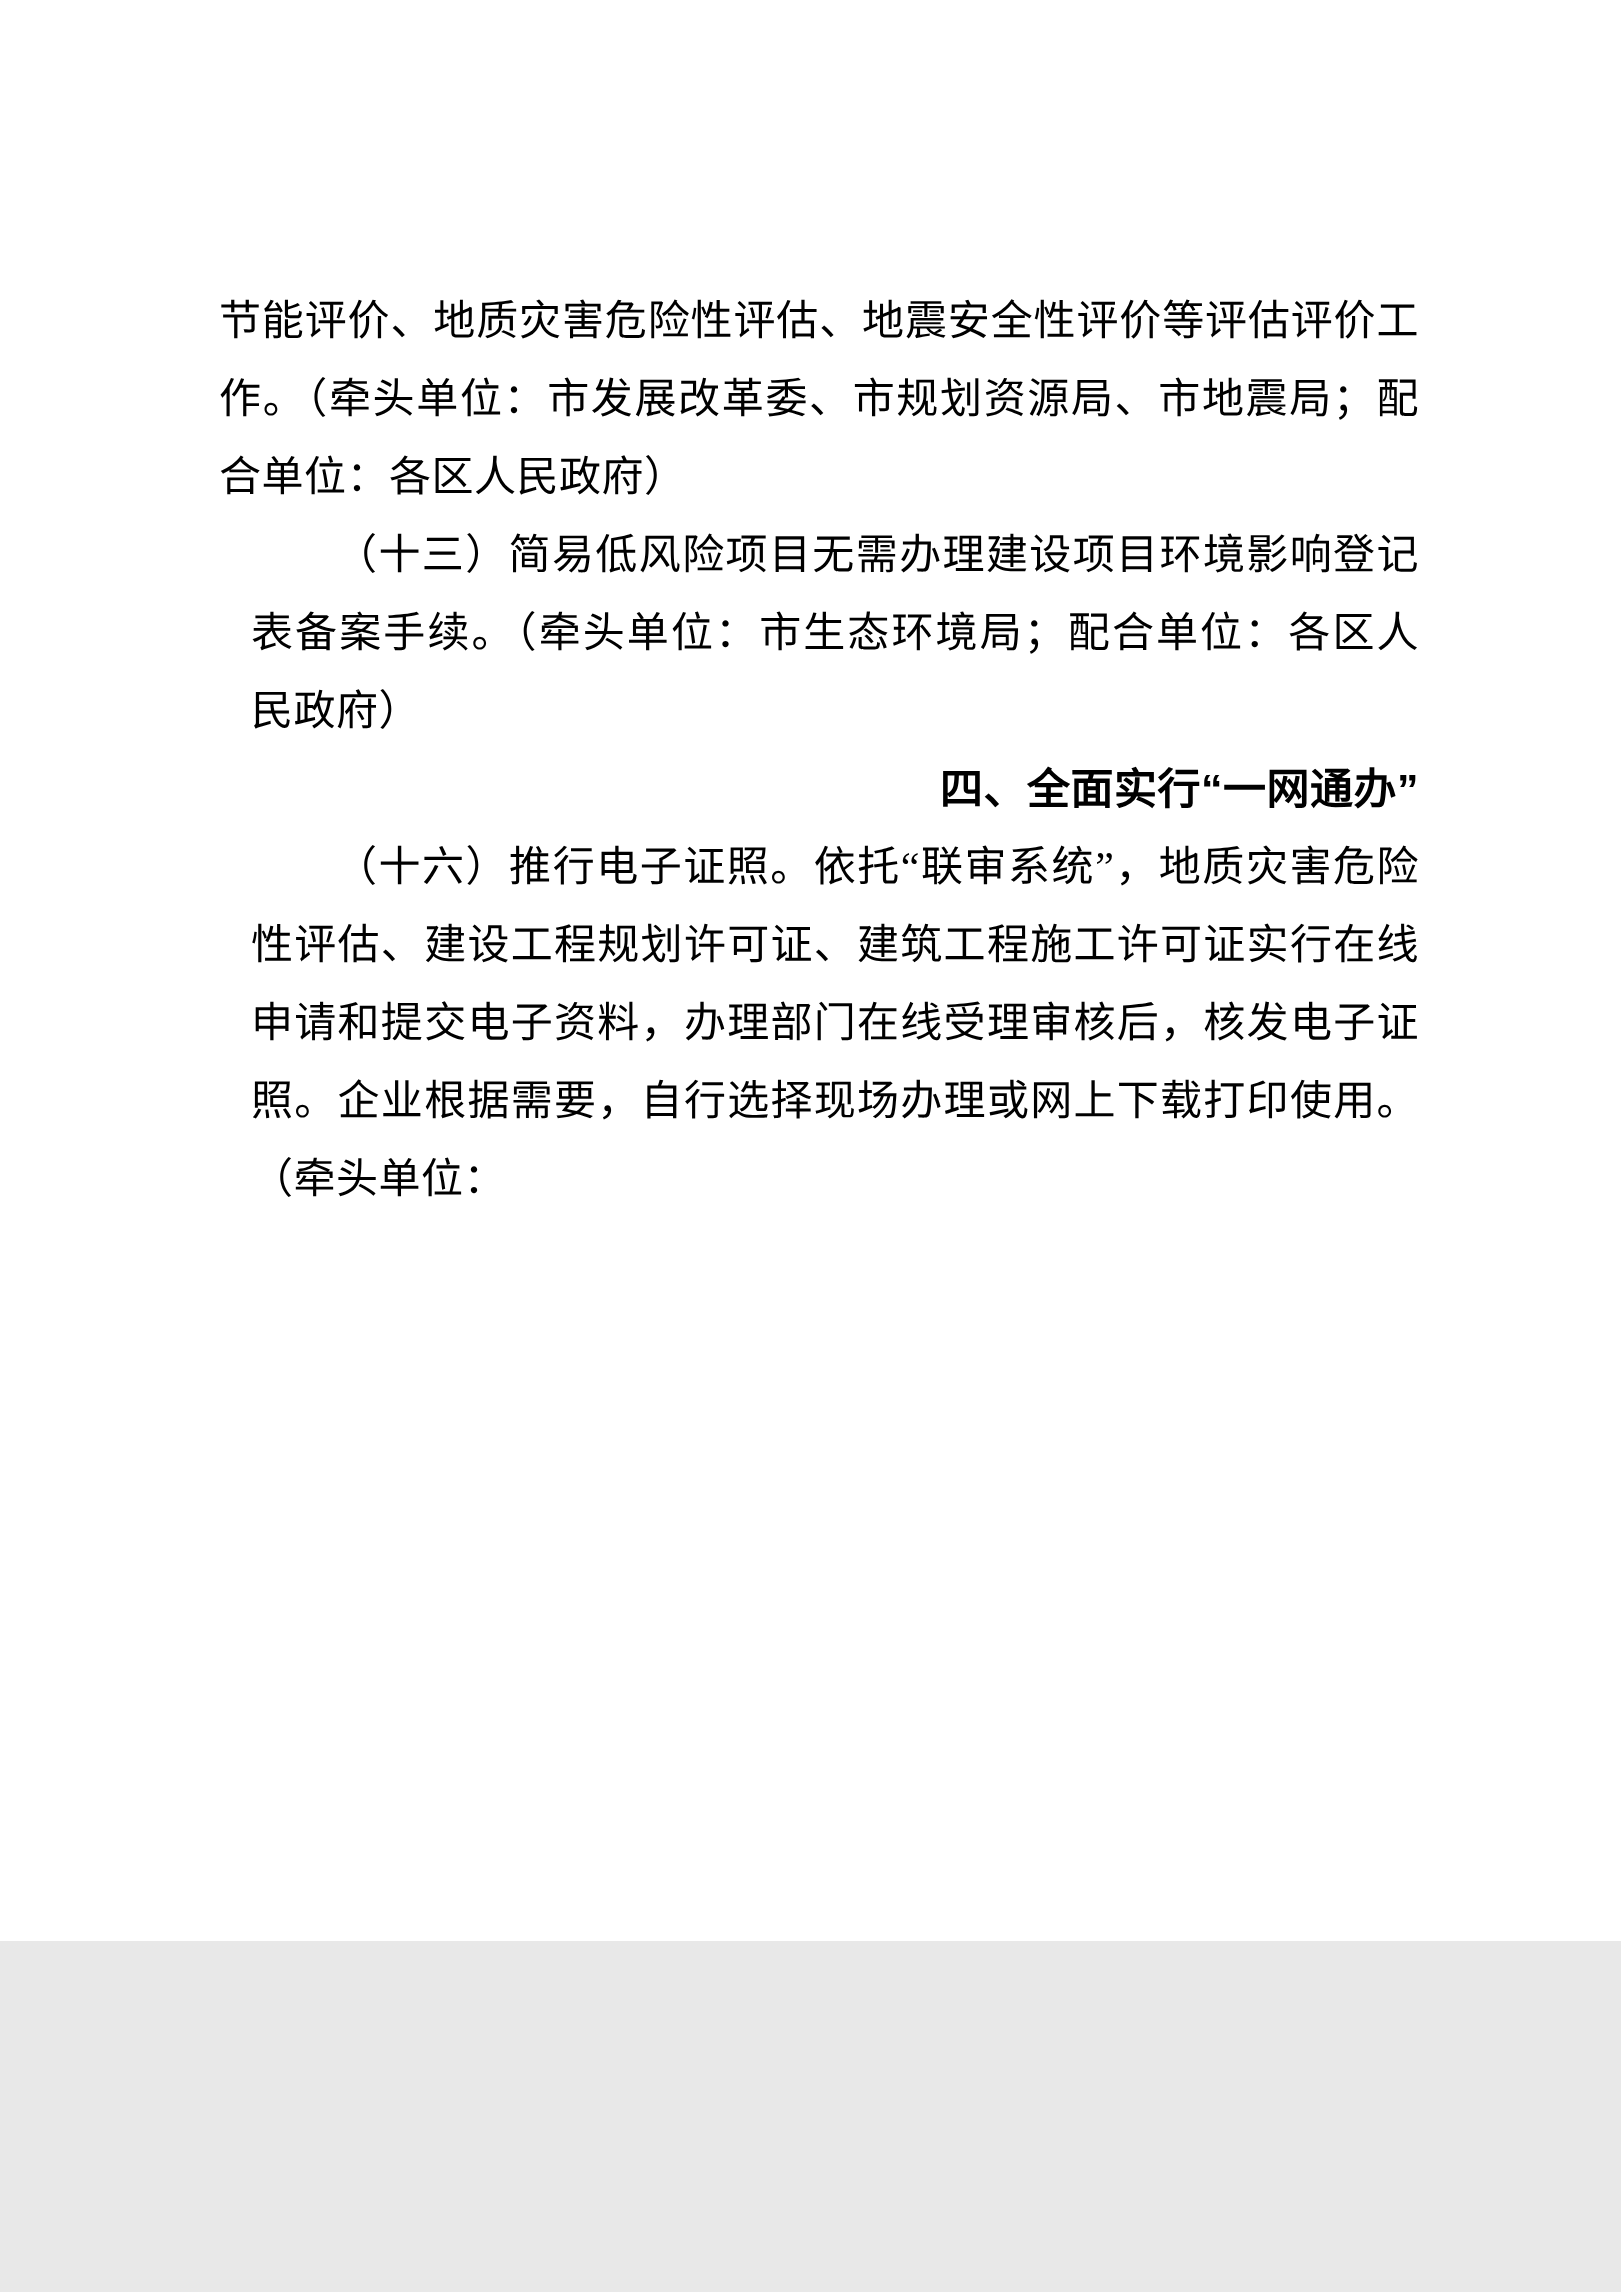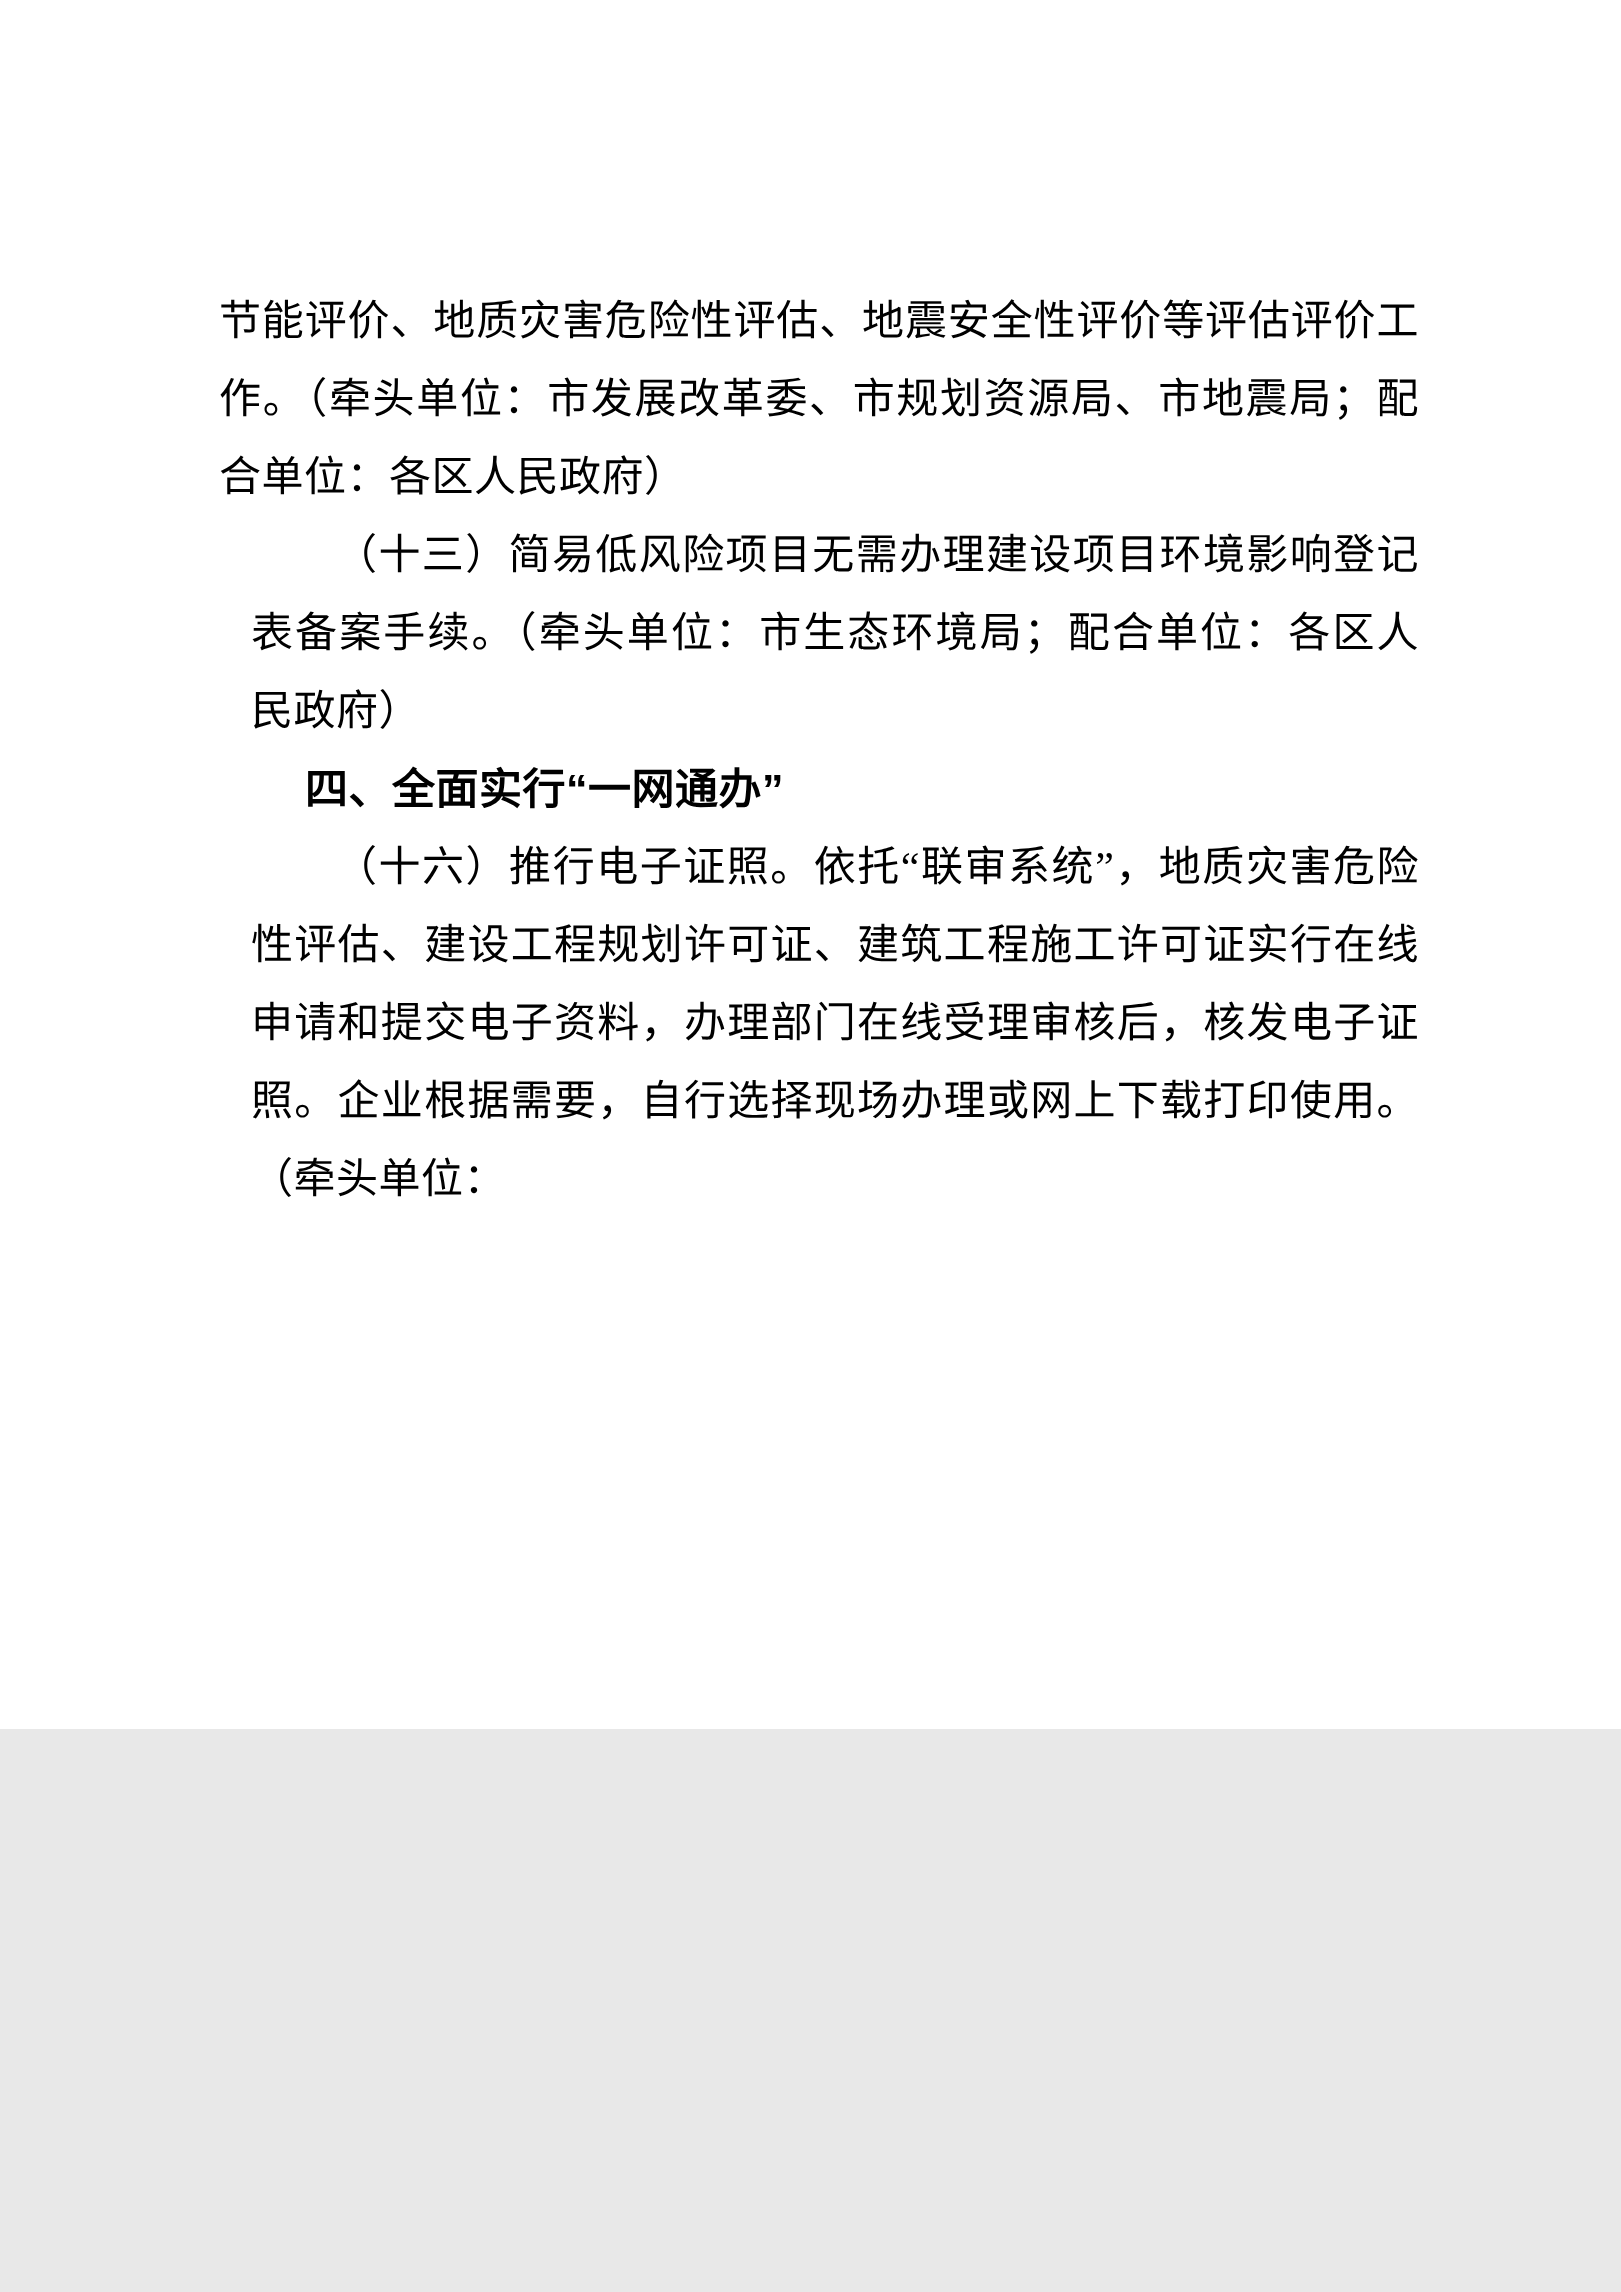--- a/index.html
+++ b/index.html
@@ -3,21 +3,21 @@
 <meta charset="utf-8">
 <style>
   html, body {
     margin: 0;
     padding: 0;
     background: #e8e8e8;
   }
   .page {
     position: relative;
     width: 1621px;
-    height: 1729px;
+    height: 1941px;
     background: #ffffff;
     overflow: hidden;
     margin: 0 auto;
   }
   .text-block {
     position: absolute;
     left: 219px;
     top: 282px;
     width: 1200px;
   }
@@ -38,21 +38,21 @@
   }
   h2.section-heading {
     margin: 0;
     padding: 0;
     font-family: "Liberation Sans", "DejaVu Sans", sans-serif;
     font-weight: 700;
     font-size: 43px;
     line-height: 78px;
     color: #000000;
     text-indent: 2em;
-    text-align: left;
+    text-align: right;
     letter-spacing: 0.5px;
   }
   .page-footer {
     position: absolute;
     left: 267px;
     top: 2029px;
     font-family: "Liberation Serif", "DejaVu Serif", serif;
     font-size: 43px;
     line-height: 51px;
     color: #000000;

